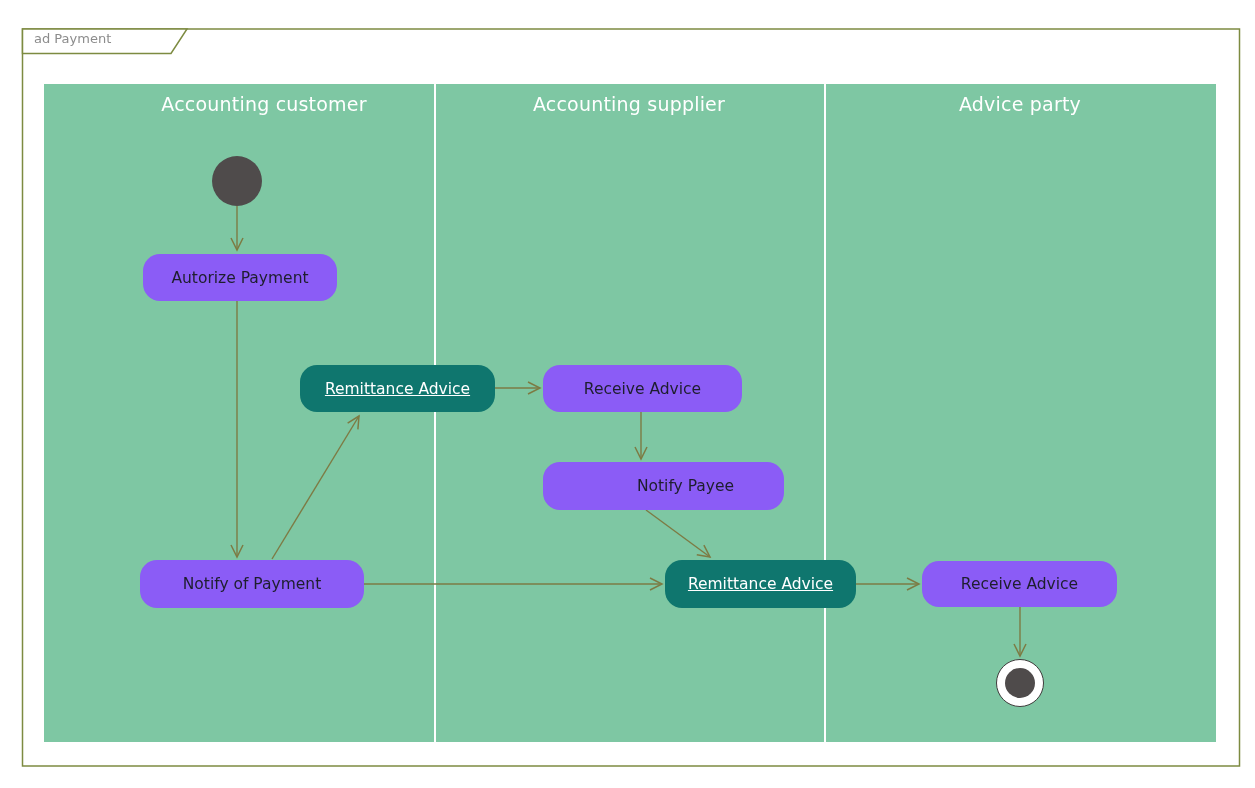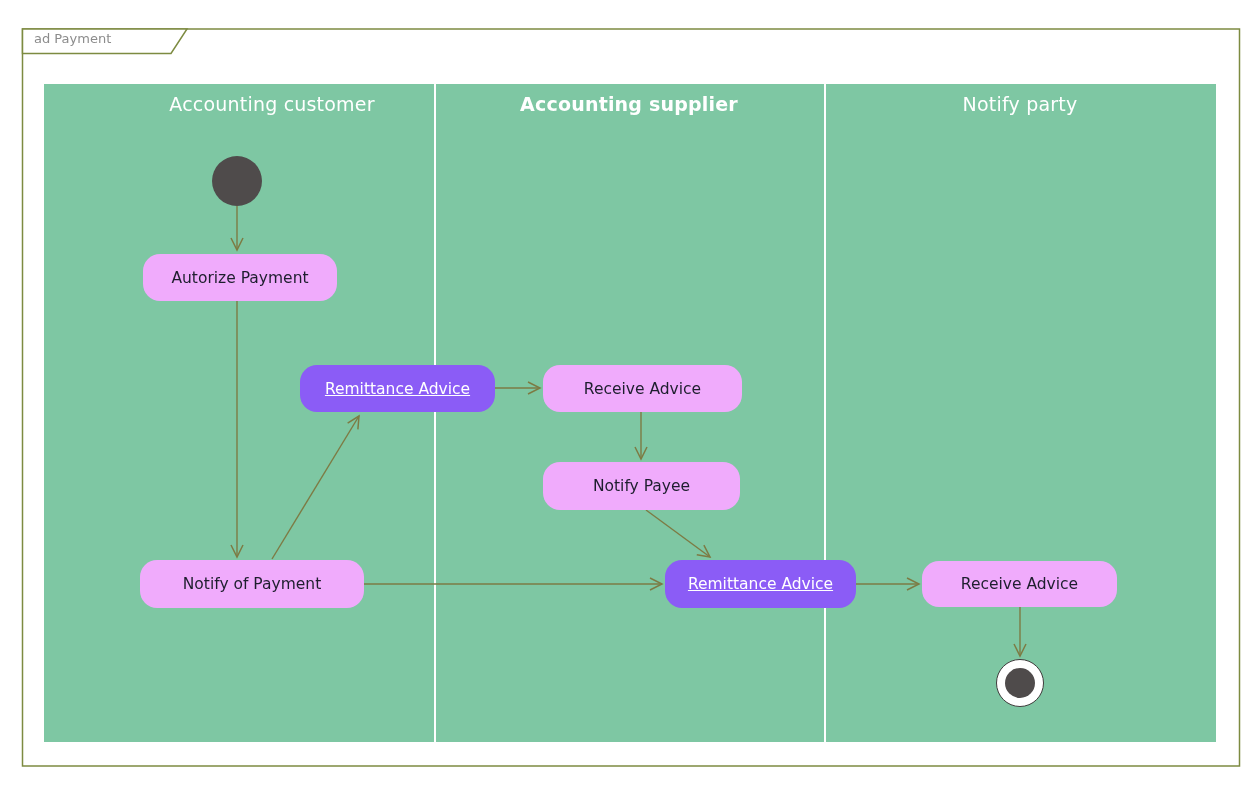--- a/index.html
+++ b/index.html
@@ -26,22 +26,22 @@
   .frame-title {
     position:absolute; left:34px; top:31px; z-index:4;
     color:#8c8c8c; font-size:13px;
   }
   
   .node {
     position:absolute; z-index:3; border-radius:17px;
     display:flex; align-items:center; justify-content:center;
     font-size:15.5px; color:#1e1e2e; white-space:nowrap;
   }
-  .activity { background:#f0abfc; }
-  .object-node { background:#8b5cf6; color:#ffffff; }
+  .activity { background:#8b5cf6; }
+  .object-node { background:#0f766e; color:#ffffff; }
   .object-node .u { text-decoration:underline; }
   .initial-node {
     position:absolute; left:212px; top:156px; width:50px; height:50px;
     border-radius:50%; background:#4f4b4b; z-index:3;
   }
   .final-node {
     position:absolute; left:996px; top:659px; width:48px; height:48px;
     border-radius:50%; background:#ffffff; border:1.6px solid #3f3c3c;
     box-sizing:border-box; display:flex; align-items:center; justify-content:center;
     z-index:3;
@@ -55,28 +55,28 @@
   }
   svg.overlay .edge { pointer-events:stroke; }
 </style>
 </head>
 <body>
 
 <div class="pool"></div>
 <div class="lane-divider" style="left:434px;"></div>
 <div class="lane-divider" style="left:824px;"></div>
 
-<div class="lane-header" style="left:56px; width:432px;">
+<div class="lane-header" style="left:48px; width:432px;">
   <span>Accounting customer</span>
 </div>
-<div class="lane-header" style="left:434px; width:390px;font-weight:bold;">
+<div class="lane-header" style="left:434px; width:390px;">
   <span>Accounting supplier</span>
 </div>
 <div class="lane-header" style="left:824px; width:392px;">
-  <span>Notify party</span>
+  <span>Advice party</span>
 </div>
 
 <svg class="overlay" width="1255" height="788" viewBox="0 0 1255 788">
   <defs>
     <marker id="openArrow" markerUnits="userSpaceOnUse" markerWidth="16" markerHeight="16" viewBox="0 0 16 16" refX="14" refY="8" orient="auto">
       <path d="M2,2 L14,8 L2,14" fill="none" stroke="#7d7b44" stroke-width="1.5"></path>
     </marker>
   </defs>
 
   <rect x="22.5" y="29" width="1217" height="737" fill="none" stroke="#7d8b41" stroke-width="1.5"></rect>
@@ -105,21 +105,21 @@
 </div>
 
 <div class="node object-node" style="left:300px; top:365px; width:195px; height:47px;">
   <span class="u">Remittance Advice</span>
 </div>
 
 <div class="node activity" style="left:543px; top:365px; width:199px; height:47px;">
   <span>Receive Advice</span>
 </div>
 
-<div class="node activity" style="left:543px; top:462px; width:197px; height:48px;">
+<div class="node activity" style="left:543px; top:462px; width:197px; height:48px;padding-left:44px;">
   <span>Notify Payee</span>
 </div>
 
 <div class="node activity" style="left:140px; top:560px; width:224px; height:48px;">
   <span>Notify of Payment</span>
 </div>
 
 <div class="node object-node" style="left:665px; top:560px; width:191px; height:48px;">
   <span class="u">Remittance Advice</span>
 </div>

